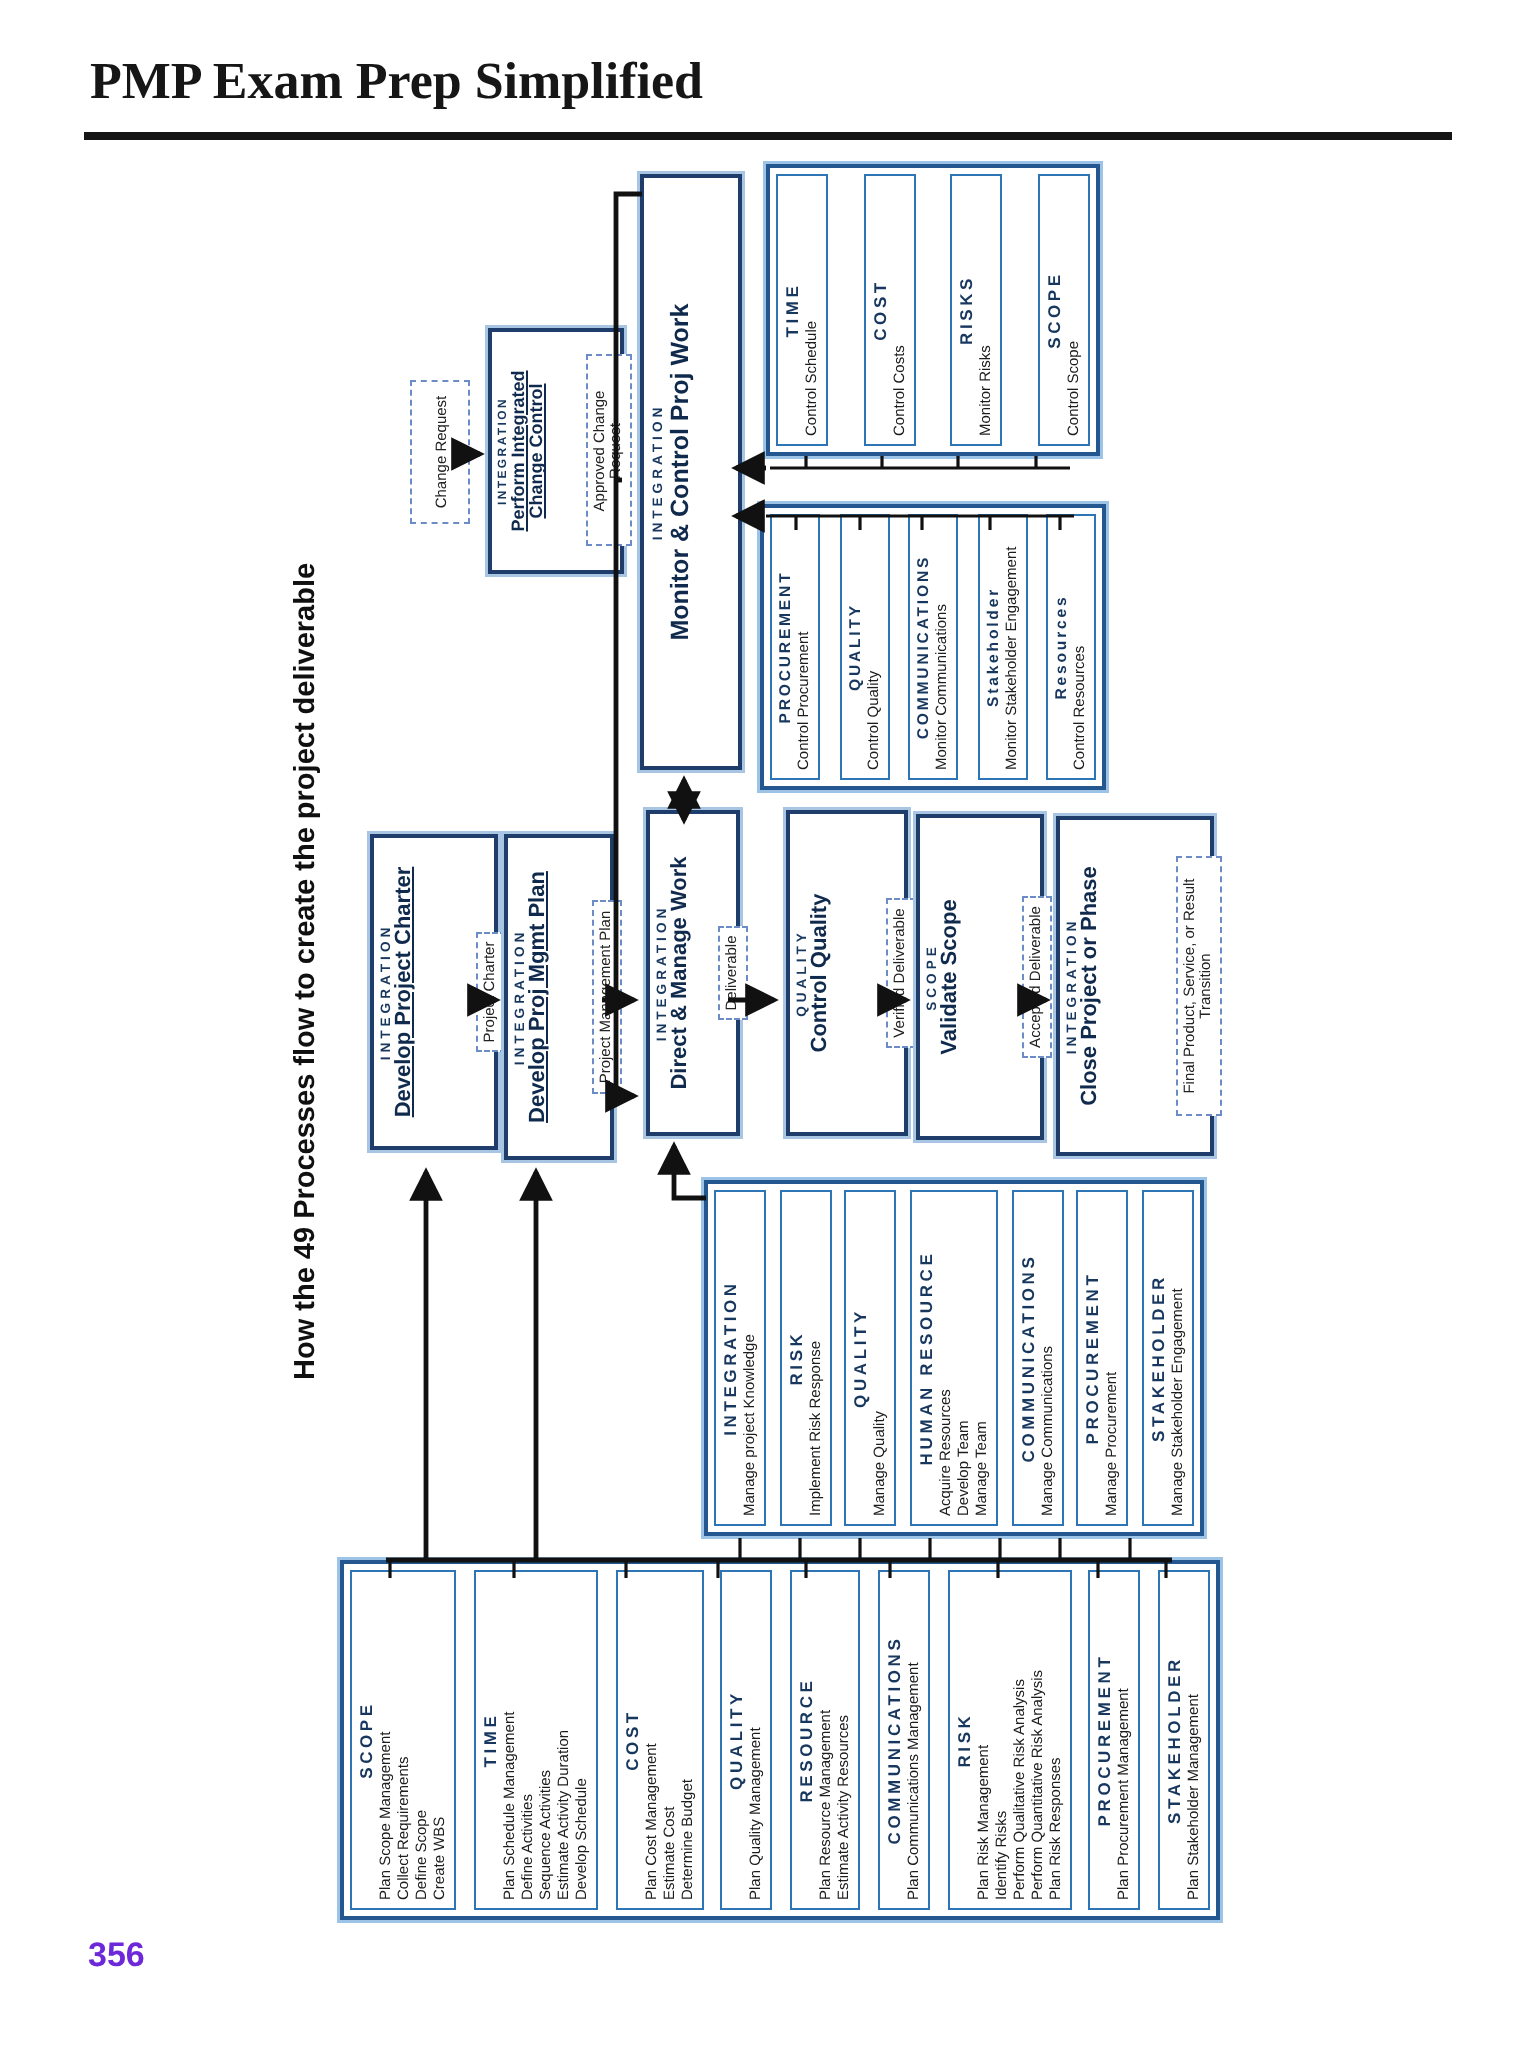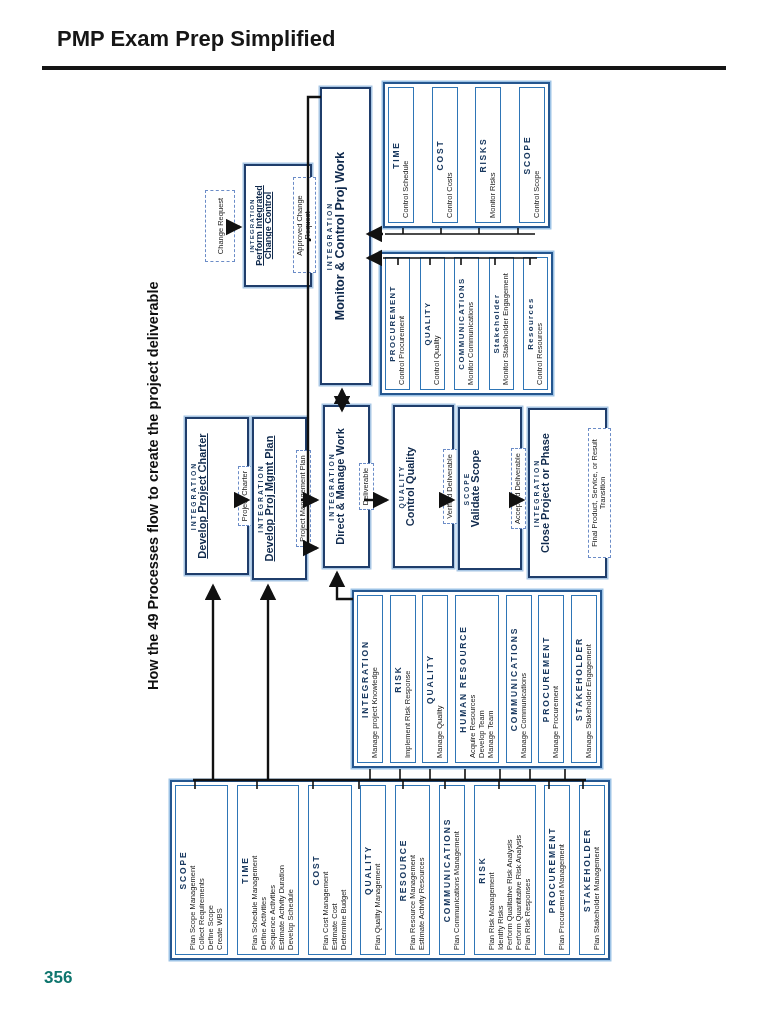--- a/index.html
+++ b/index.html
@@ -1,20 +1,20 @@
 <!DOCTYPE html>
 <html><head>
 <meta charset="utf-8">
 <style>
   html,body{margin:0;padding:0;background:#fff;}
   .page{position:relative;width:768px;height:1024px;background:#fff;overflow:hidden;
         font-family:"Liberation Sans",sans-serif;}
-  .book-title{position:absolute;left:57px;top:26px;font-size:22px;font-weight:700;color:#161616;}
+  .book-title{position:absolute;left:45px;top:26px;font-size:26px;font-weight:700;color:#161616;font-family:Liberation Serif, serif;}
   .rule{position:absolute;left:42px;top:66px;width:684px;height:4px;background:#151515;}
-  .page-number{position:absolute;left:44px;top:968px;font-size:17px;font-weight:700;color:#0f766e;}
+  .page-number{position:absolute;left:44px;top:968px;font-size:17px;font-weight:700;color:#6d28d9;}
 
   
   .diagram-wrapper{position:absolute;left:145px;top:88px;width:460px;height:880px;}
   .canvas{position:absolute;left:0;top:0;width:880px;height:460px;
           transform:rotate(-90deg) translateX(-880px);transform-origin:top left;}
   .diagram-title{position:absolute;left:278px;top:0;width:595px;font-size:14.5px;font-weight:700;color:#101010;}
 
   .connectors{position:absolute;left:0;top:0;width:880px;height:460px;pointer-events:none;z-index:6;}
 
   .group{position:absolute;border:2.5px solid #24568f;box-shadow:0 0 0 1.5px #9dc3e6;background:#fff;

